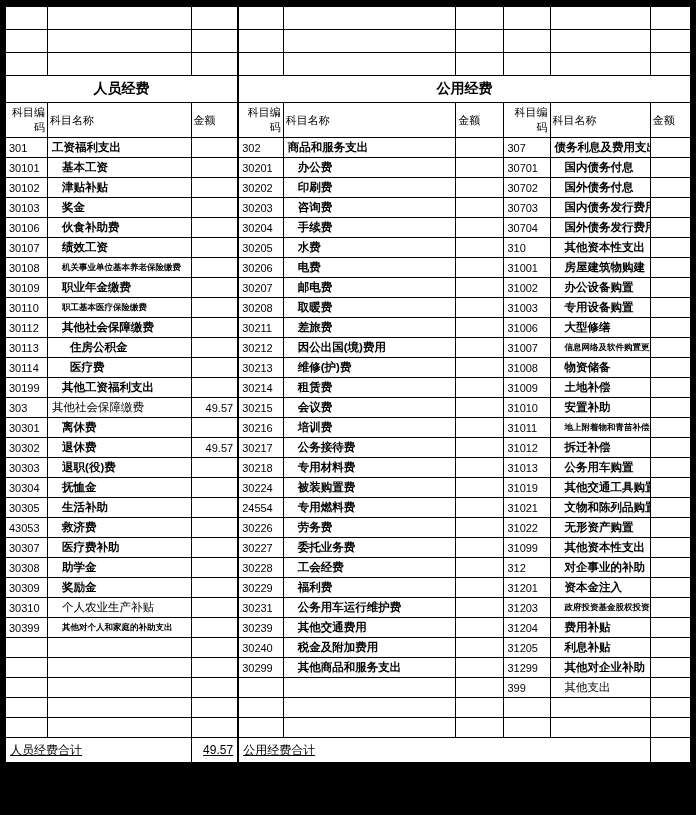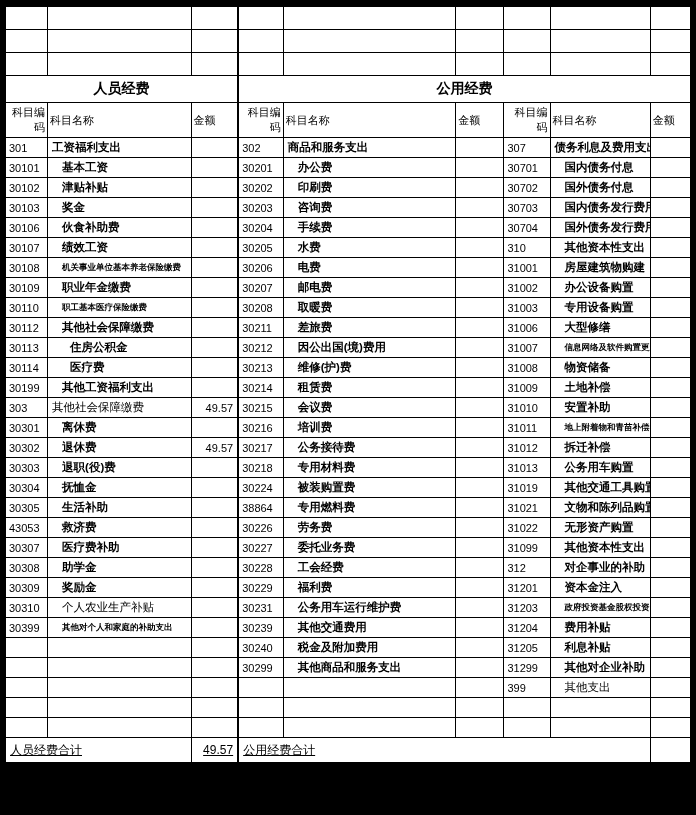--- a/index.html
+++ b/index.html
@@ -316,21 +316,21 @@
           <td class="name ind1 b">被装购置费</td>
           <td class="amt"></td>
           <td class="code">31019</td>
           <td class="name ind1 b">其他交通工具购置</td>
           <td class="amt"></td>
         </tr>
         <tr>
           <td class="code">30305</td>
           <td class="name ind1 b">生活补助</td>
           <td class="amt"></td>
-          <td class="code vsep">38864</td>
+          <td class="code vsep">24554</td>
           <td class="name ind1 b">专用燃料费</td>
           <td class="amt"></td>
           <td class="code">31021</td>
           <td class="name ind1 b">文物和陈列品购置</td>
           <td class="amt"></td>
         </tr>
         <tr>
           <td class="code">43053</td>
           <td class="name ind1 b">救济费</td>
           <td class="amt"></td>

